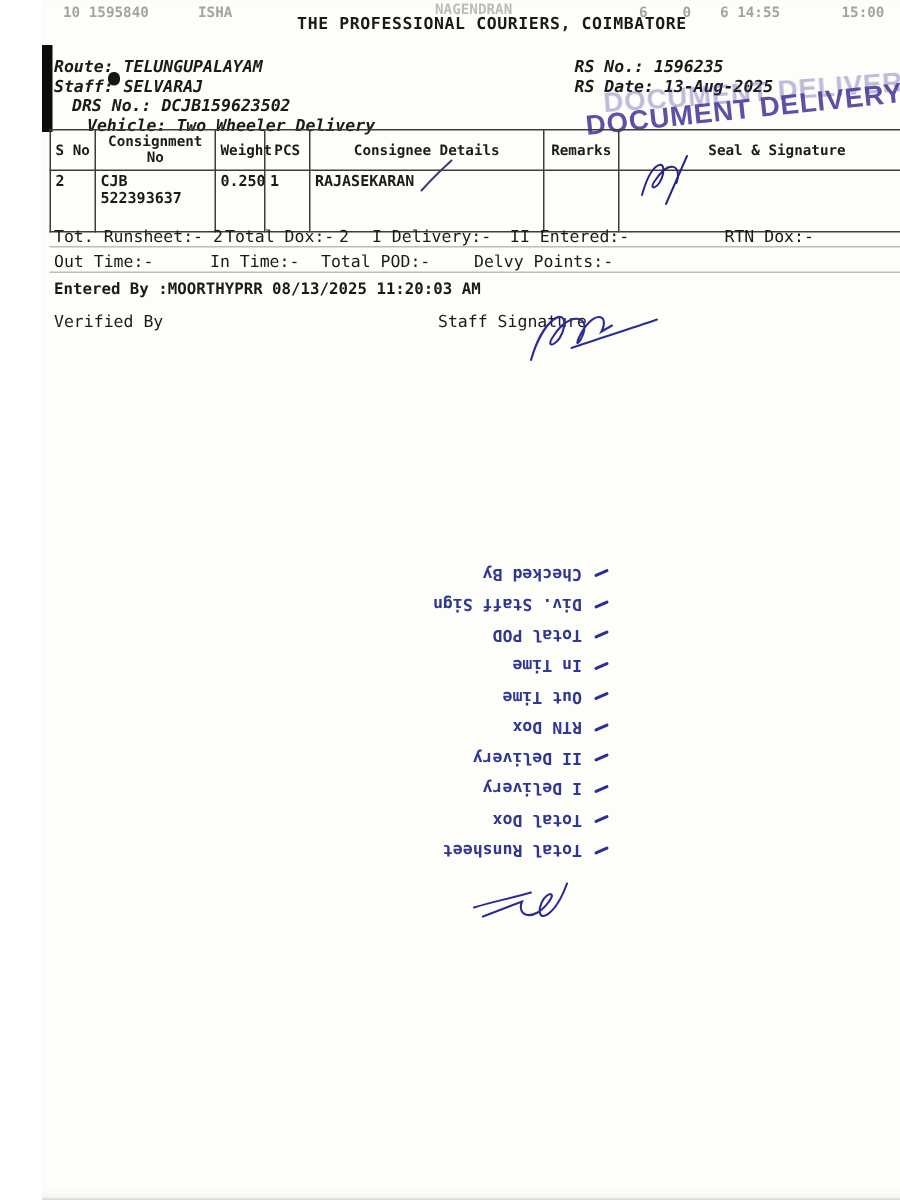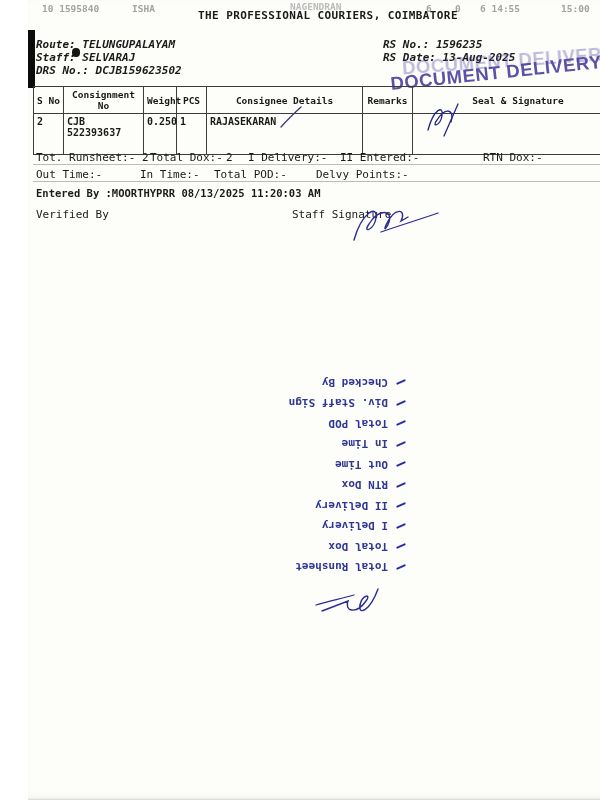--- a/index.html
+++ b/index.html
@@ -51,21 +51,22 @@
   <span class="abs faint faint2" style="left:262px; top:1px;">NAGENDRAN</span>
   <span class="abs faint" style="left:398px; top:3px;">6</span>
   <span class="abs faint" style="left:427px; top:3px;">0</span>
   <span class="abs faint" style="left:452px; top:3px;">6 14:55</span>
   <span class="abs faint" style="left:533px; top:3px;">15:00</span>
 
   <div class="abs title">THE PROFESSIONAL COURIERS, COIMBATORE</div>
 
   <div class="abs infoline" style="left:8px; top:38px;">Route: TELUNGUPALAYAM</div>
   <div class="abs infoline" style="left:8px; top:51px;">Staff: SELVARAJ</div>
-  <div class="abs infoline" style="left:8px; top:64px;">DRS No.: DCJB159623502</div>
+  <div class="abs infoline" style="left:20px; top:64px;">DRS No.: DCJB159623502</div>
+  <div class="abs infoline" style="left:30px; top:77px;">Vehicle: Two Wheeler Delivery</div>
   <div class="abs infoline" style="left:355px; top:38px;">RS No.: 1596235</div>
   <div class="abs infoline" style="left:355px; top:51px;">RS Date: 13-Aug-2025</div>
 
   <div class="abs stamp stamp-ghost">DOCUMENT DELIVERY</div>
   <div class="abs stamp stamp-main">DOCUMENT DELIVERY</div>
 
   <table class="runsheet-table">
     <colgroup>
       <col style="width:30px">
         <col style="width:80px">

